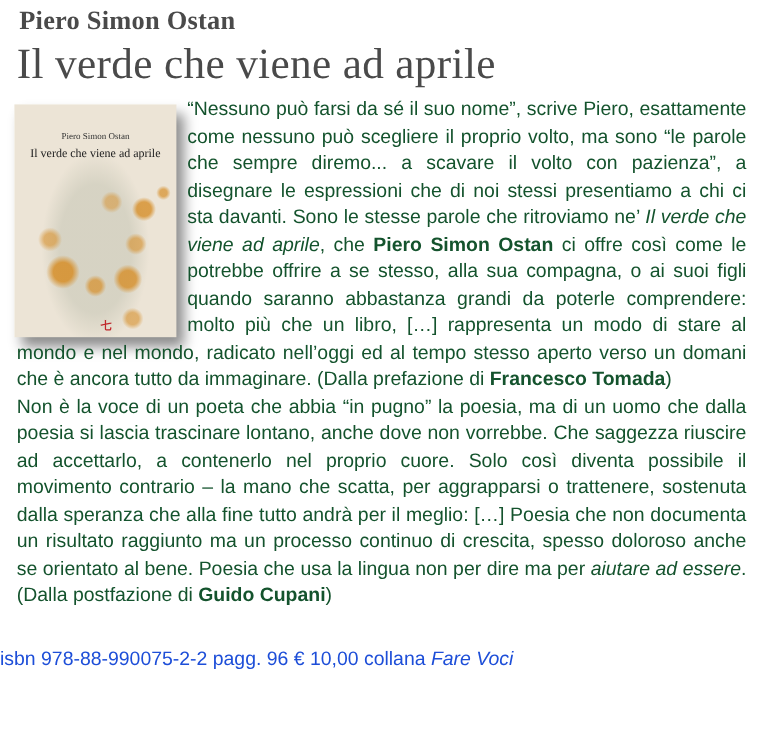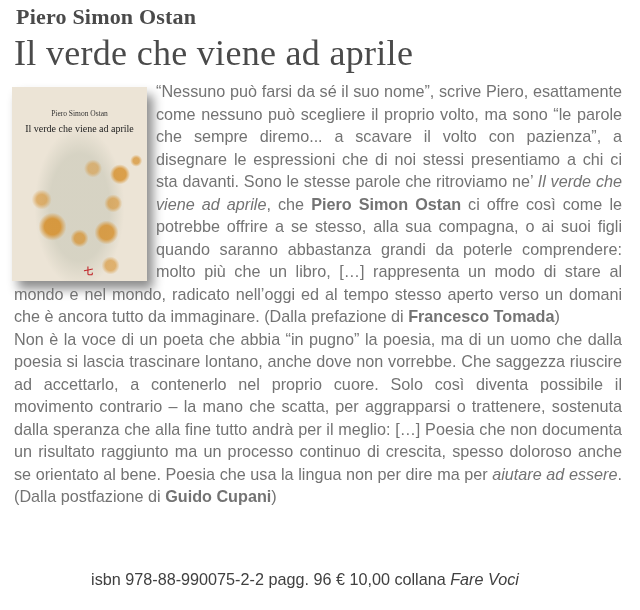--- a/index.html
+++ b/index.html
@@ -41,28 +41,28 @@
     position: absolute; left: 0; right: 0; top: 36px; text-align: center;
     font-family: "Liberation Serif", serif; font-size: 10px; color: #222;
   }
   .cover-logo {
     position: absolute; left: 72px; top: 178px; font-size: 9px; color: #c0262a; font-weight: bold;
     font-family: "DejaVu Sans", sans-serif;
   }
   .body-text {
     position: absolute; left: 14px; top: 80px; width: 608px;
     font-family: "Liberation Sans", "DejaVu Sans", sans-serif;
-    font-size: 16.2px; line-height: 22.5px; color: #737373;
+    font-size: 16.2px; line-height: 22.5px; color: #14532d;
     text-align: justify;
   }
   .float-spacer { float: left; width: 142px; height: 200px; }
   .body-text p { margin: 0; }
   .isbn {
-    position: absolute; left: 0; width: 610px; top: 570px; text-align: center;
-    font-family: "Liberation Sans", "DejaVu Sans", sans-serif; font-size: 16.2px; color: #404040;
+    position: absolute; left: 0; width: 610px; top: 540px; text-align: left;
+    font-family: "Liberation Sans", "DejaVu Sans", sans-serif; font-size: 16.2px; color: #1d4ed8;
   }
   b { font-weight: bold; }
   i { font-style: italic; }
 </style>
 </head>
 <body>
 
 <div class="author">Piero Simon Ostan</div>
 <div class="title">Il verde che viene ad aprile</div>
 

